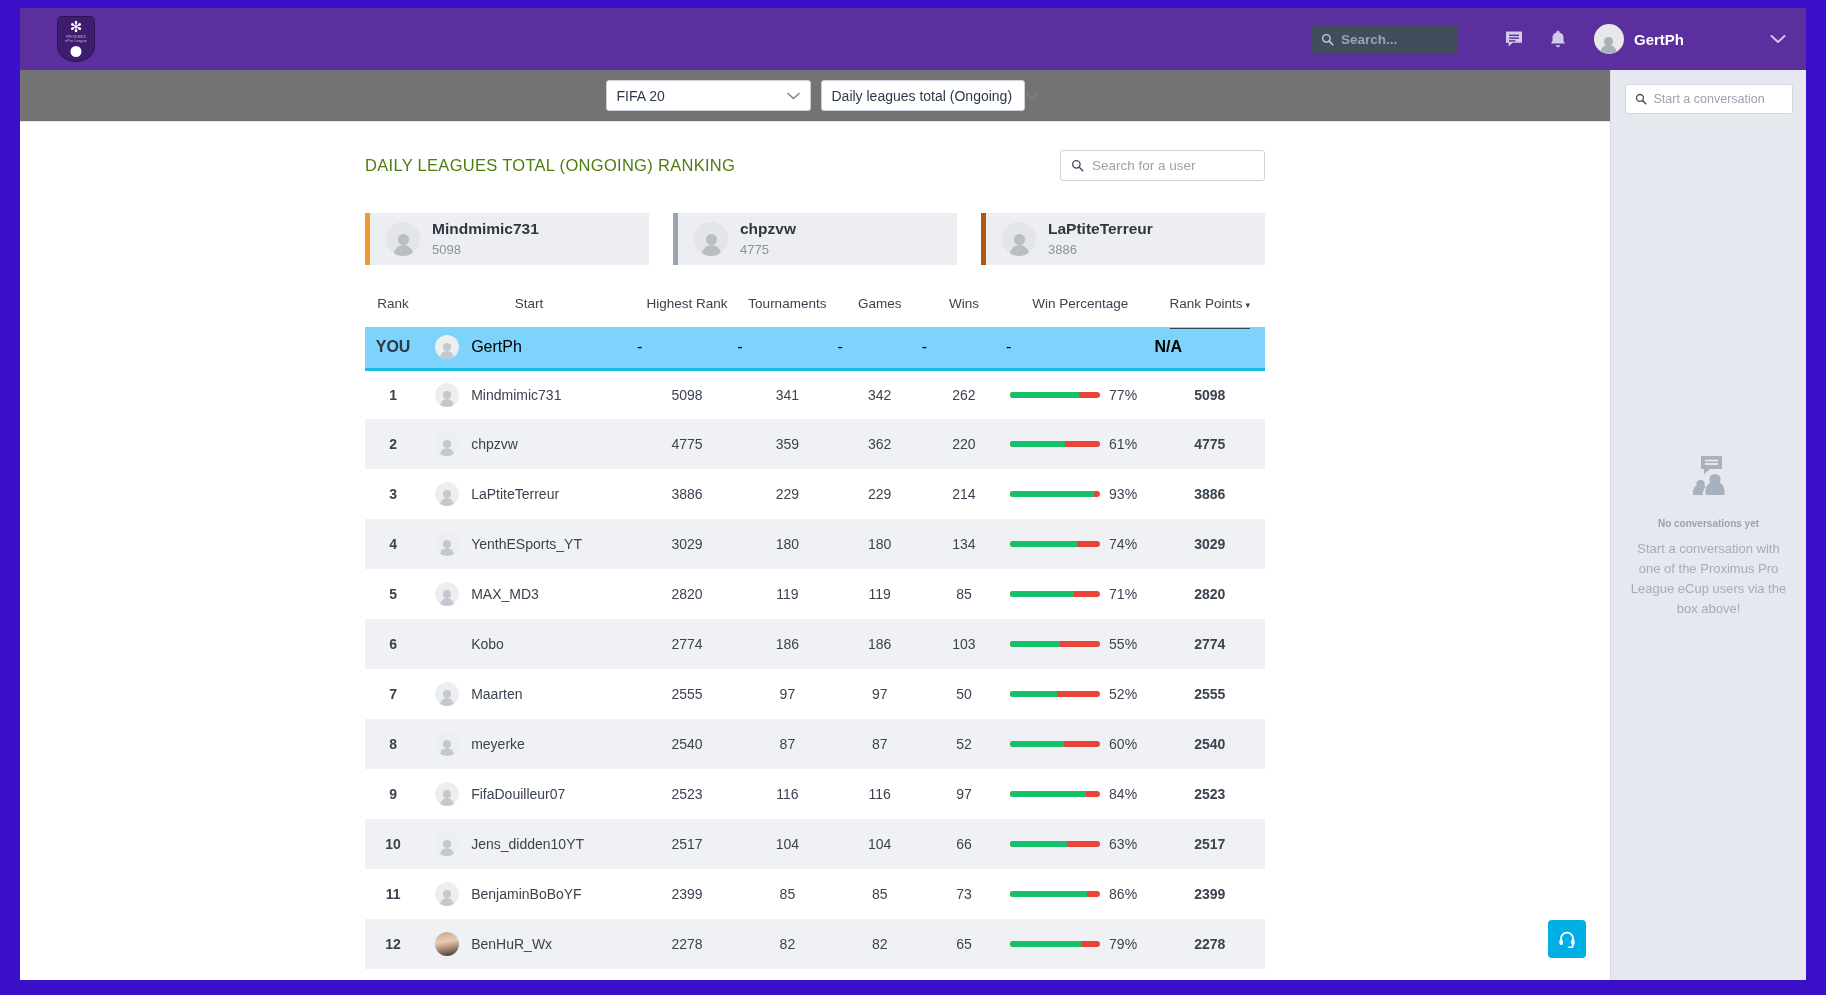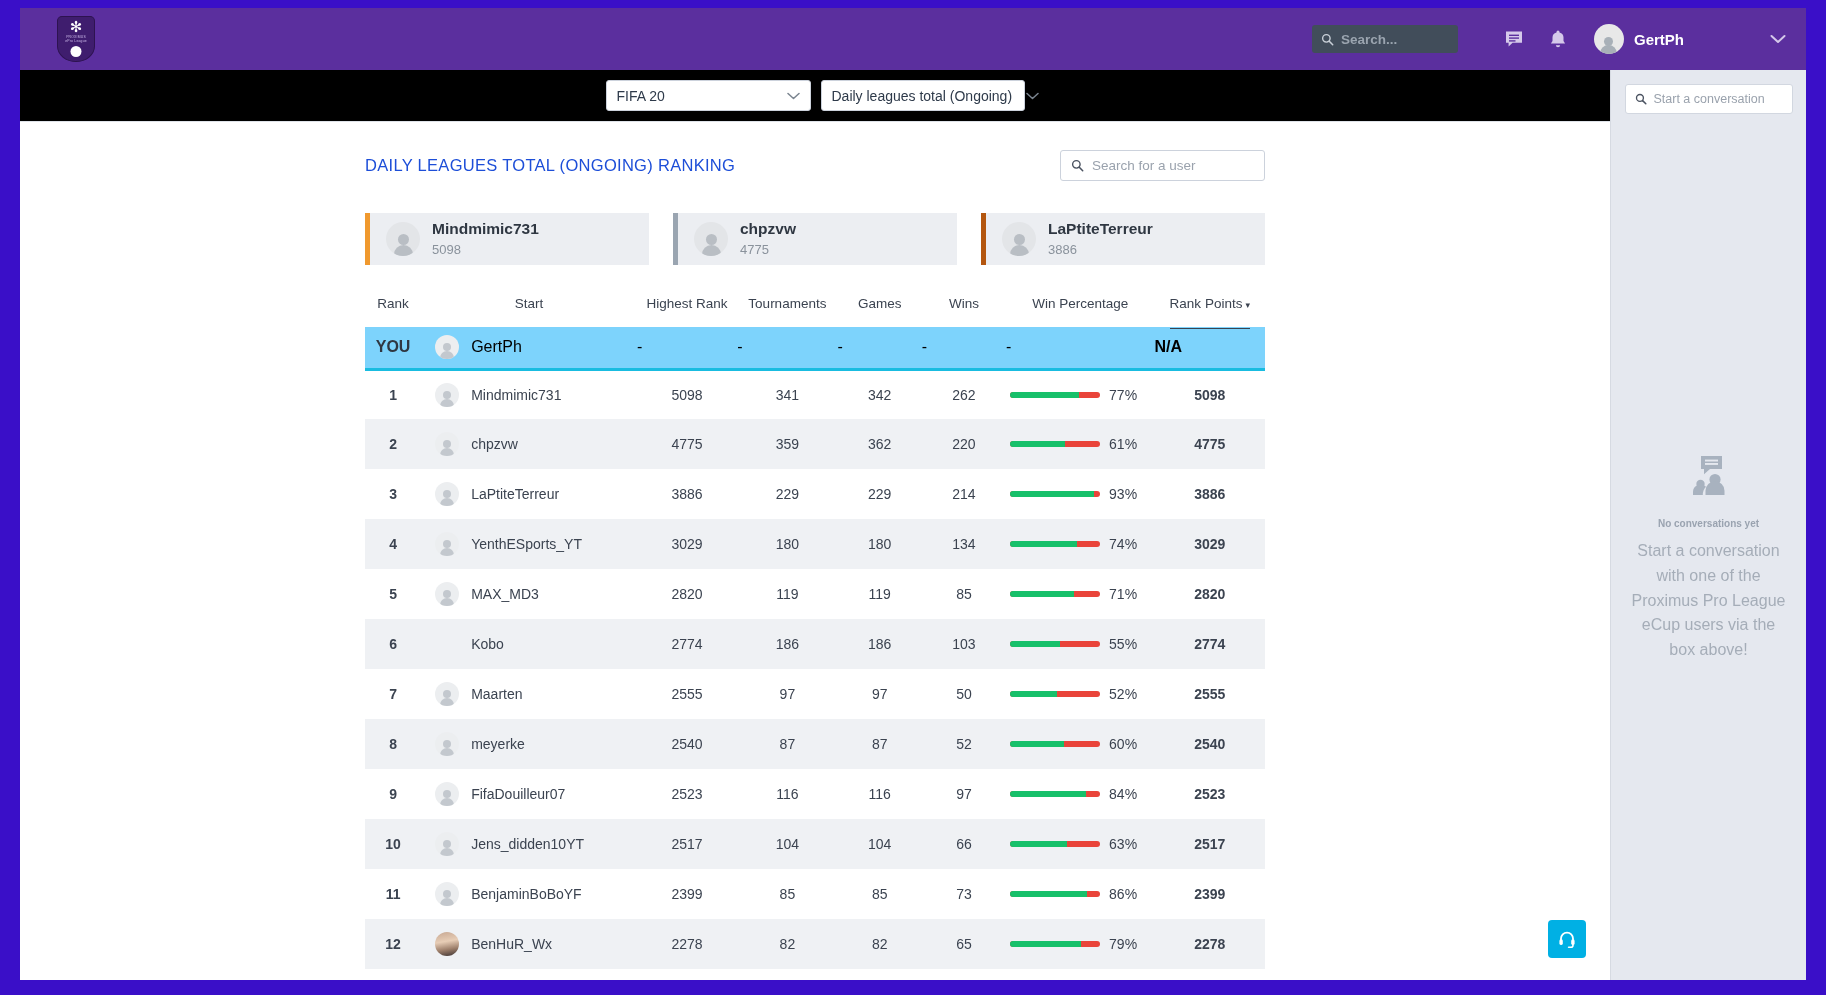--- a/index.html
+++ b/index.html
@@ -87,38 +87,38 @@
   .avatar-stack { display: flex; flex-direction: column; align-items: center; justify-content: flex-end; height: 100%; }
   .username { color: #fff; font-size: 15px; }
   .chev { margin-left: 86px; margin-right: 6px; cursor: pointer; }
 
   
   .body-row { display: flex; height: 910px; }
   .main-col { flex: 1; background: #fff; position: relative; overflow: hidden; }
 
   
   .filterbar {
-    height: 52px; background: #000000; border-bottom: 1px solid #dfe3e9;
+    height: 52px; background: #737373; border-bottom: 1px solid #dfe3e9;
     display: flex; align-items: center; justify-content: center; gap: 10px;
   }
   .select {
     background: #fff; border: 1px solid #ccd2dc; border-radius: 3px;
     height: 31px; display: flex; align-items: center; padding: 0 10px;
     font-size: 14px; color: #2e3a4a; cursor: pointer;
   }
   .select .label { white-space: nowrap; }
   .select .caret { margin-left: auto; padding-left: 14px; color: #7a848f; font-size: 11px; }
   #sel-game { width: 205px; }
   #sel-league { width: 204px; }
 
   
   .content { padding: 28px 0 0 0; }
   .content-inner { width: 900px; margin: 0 auto; }
   .title-row { display: flex; align-items: center; justify-content: space-between; margin-bottom: 32px; }
-  .page-title { font-size: 16.5px; color: #1d4ed8; letter-spacing: .3px; }
+  .page-title { font-size: 16.5px; color: #4d7c0f; letter-spacing: .3px; }
   .user-search {
     width: 205px; height: 31px; border: 1px solid #ccd2dc; border-radius: 3px;
     background: #fff; display: flex; align-items: center; gap: 8px; padding: 0 10px;
   }
   .user-search .ph { color: #9aa2ad; font-size: 13.5px; }
 
   
   .podium { display: flex; gap: 24px; margin-bottom: 23px; }
   .podium-card {
     flex: 1; height: 52px; background: #eceef2;
@@ -184,21 +184,21 @@
     width: 196px; background: #e5e8ef; border-left: 1px solid #d6dae2;
     display: flex; flex-direction: column; align-items: center; padding-top: 14px;
   }
   .conv-search {
     width: 168px; height: 30px; background: #fff; border: 1px solid #d2d7e0; border-radius: 3px;
     display: flex; align-items: center; gap: 7px; padding: 0 9px;
   }
   .conv-search .ph { color: #9aa2ad; font-size: 12.5px; }
   .empty-state { margin-top: 340px; text-align: center; padding: 0 16px; }
   .empty-title { font-size: 10px; font-weight: bold; color: #9aa3b0; margin-top: 16px; }
-  .empty-sub { font-size: 16px; color: #a5adb8; line-height: 1.55; margin-top: 10px; }
+  .empty-sub { font-size: 13px; color: #a5adb8; line-height: 1.55; margin-top: 10px; }
 
   .support-btn {
     position: absolute; right: 24px; bottom: 22px;
     width: 38px; height: 38px; background: #00b0e4; border-radius: 4px;
     display: flex; align-items: center; justify-content: center; cursor: pointer;
   }
 </style>
 </head>
 <body>
 

